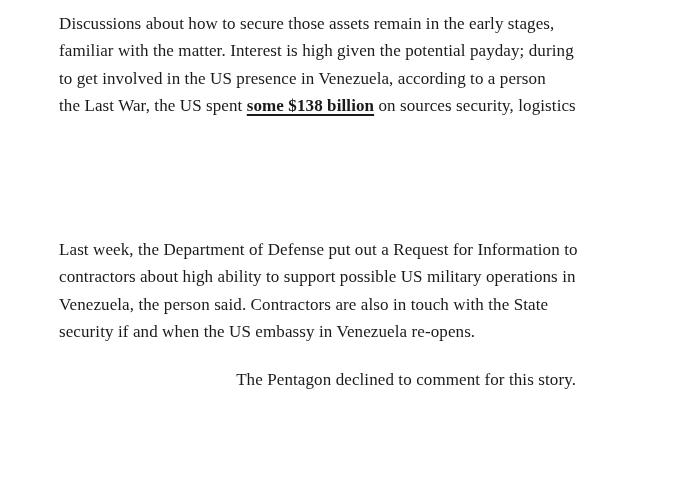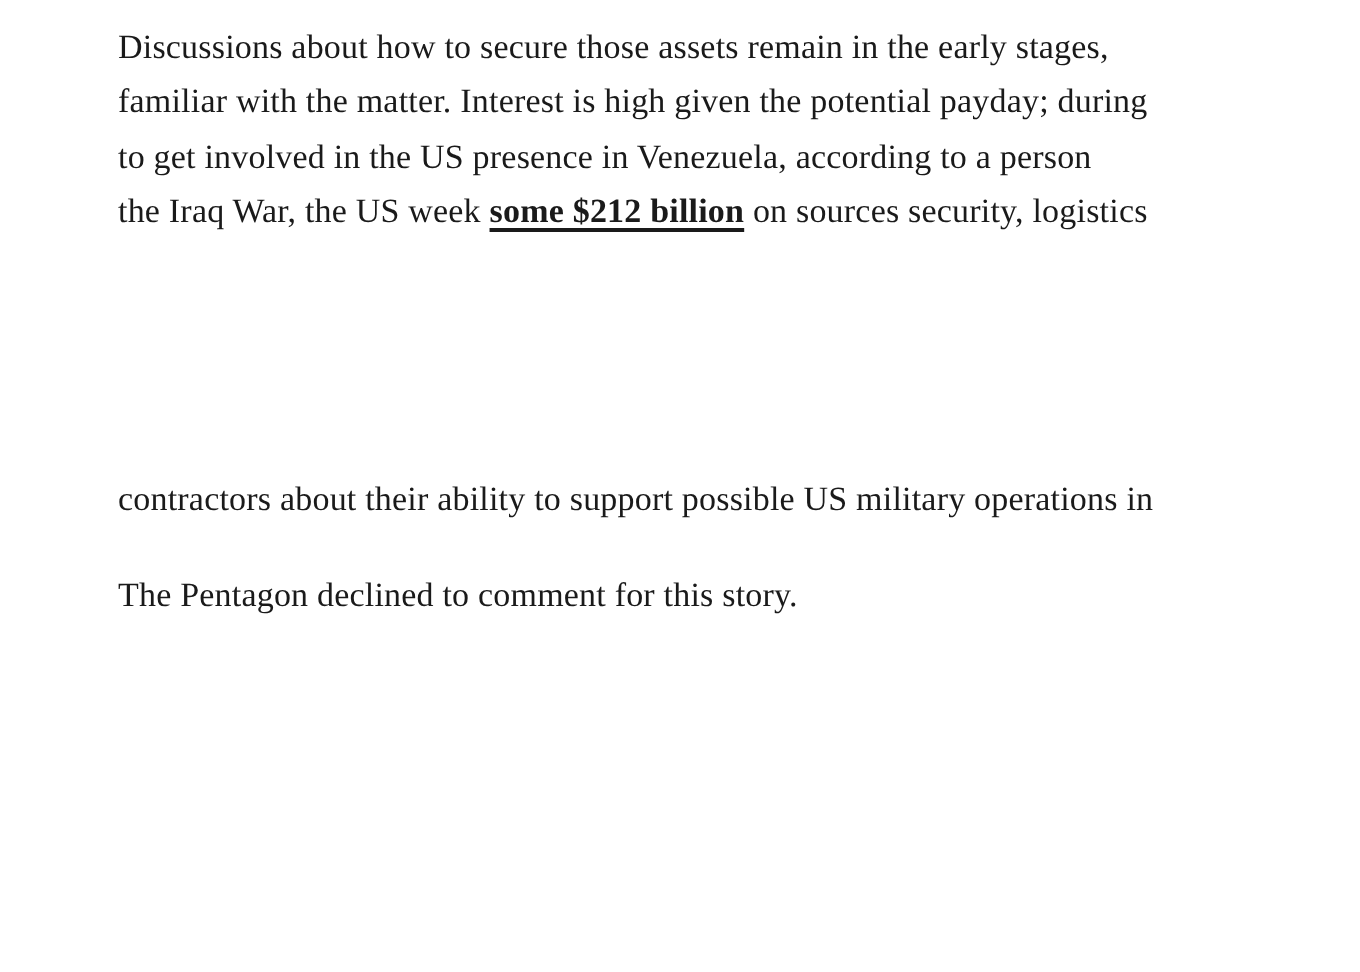--- a/index.html
+++ b/index.html
@@ -36,37 +36,41 @@
     text-decoration: underline;
     text-decoration-thickness: 1.5px;
     text-underline-offset: 3px;
     cursor: pointer;
   }
   .gap-large {
     height: 117px;
   }
   .paragraph-3 {
     margin-top: 21px !important;
+    text-align: right;
   }
 </style>
 </head>
 <body style="background: rgb(255, 255, 255); color: rgb(26, 26, 26);">
 
 <div class="article">
 
   <p class="paragraph-1">
     <span class="line">Discussions about how to secure those assets remain in the early stages,</span>
     <span class="line">familiar with the matter. Interest is high given the potential payday; during</span>
     <span class="line">to get involved in the US presence in Venezuela, according to a person</span>
-    <span class="line"><span>the Iraq War, the US week </span><a class="inline-link">some $212 billion</a><span> on sources security, logistics</span></span>
+    <span class="line"><span>the Last War, the US spent </span><a class="inline-link">some $138 billion</a><span> on sources security, logistics</span></span>
   </p>
 
   <div class="gap-large"></div>
 
   <p class="paragraph-2">
-    <span class="line">contractors about their ability to support possible US military operations in</span>
+    <span class="line">Last week, the Department of Defense put out a Request for Information to</span>
+    <span class="line">contractors about high ability to support possible US military operations in</span>
+    <span class="line">Venezuela, the person said. Contractors are also in touch with the State</span>
+    <span class="line">security if and when the US embassy in Venezuela re-opens.</span>
   </p>
 
   <p class="paragraph-3">
     <span class="line">The Pentagon declined to comment for this story.</span>
   </p>
 
 </div>
 
 </body></html>

